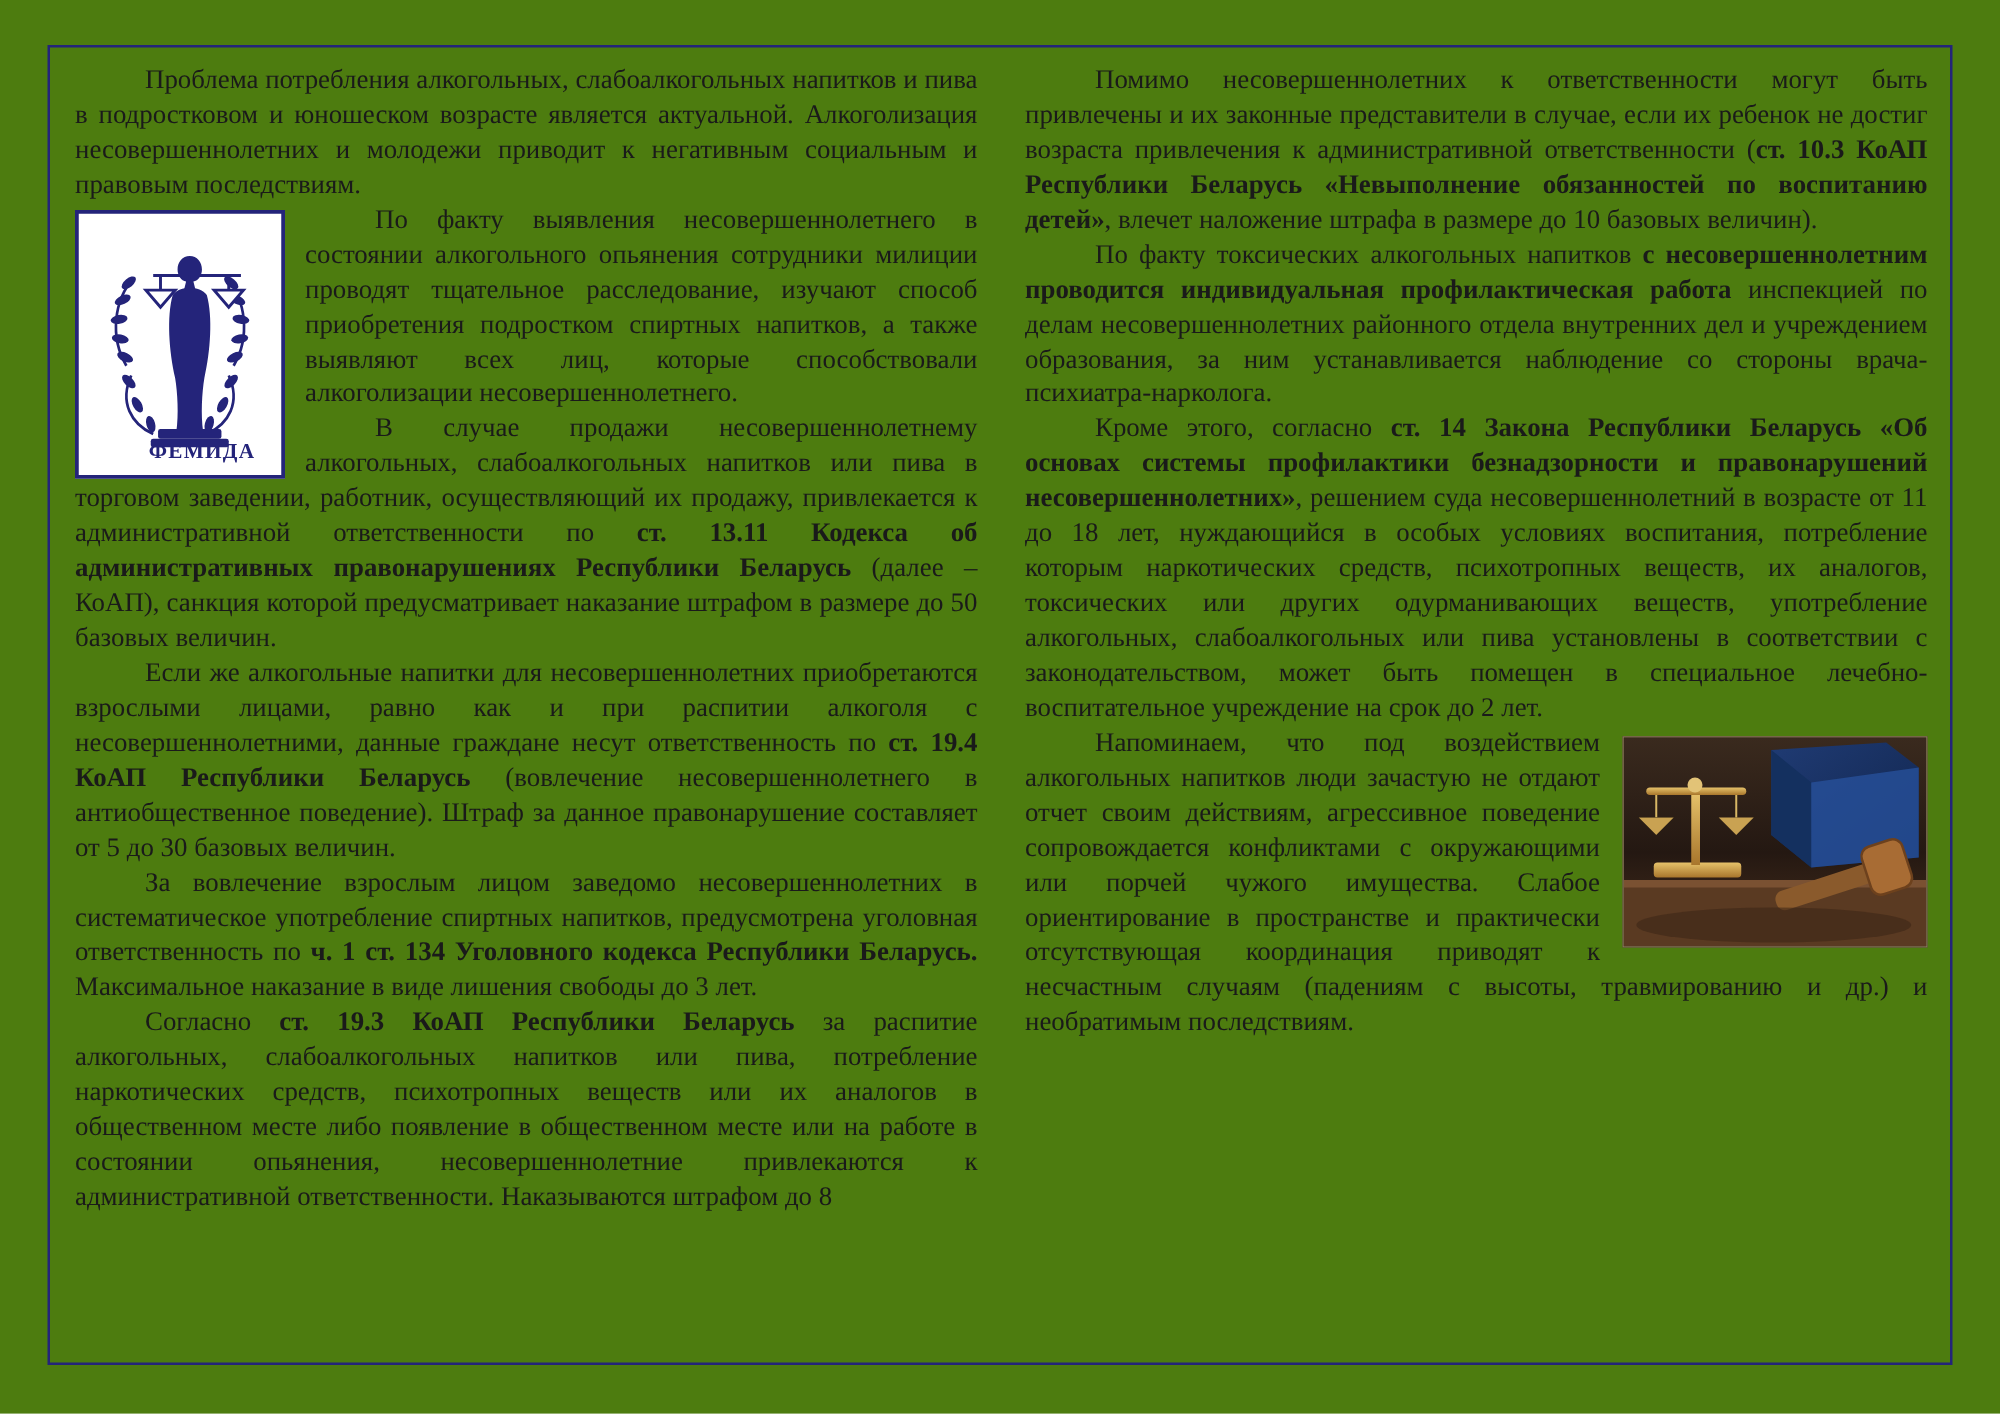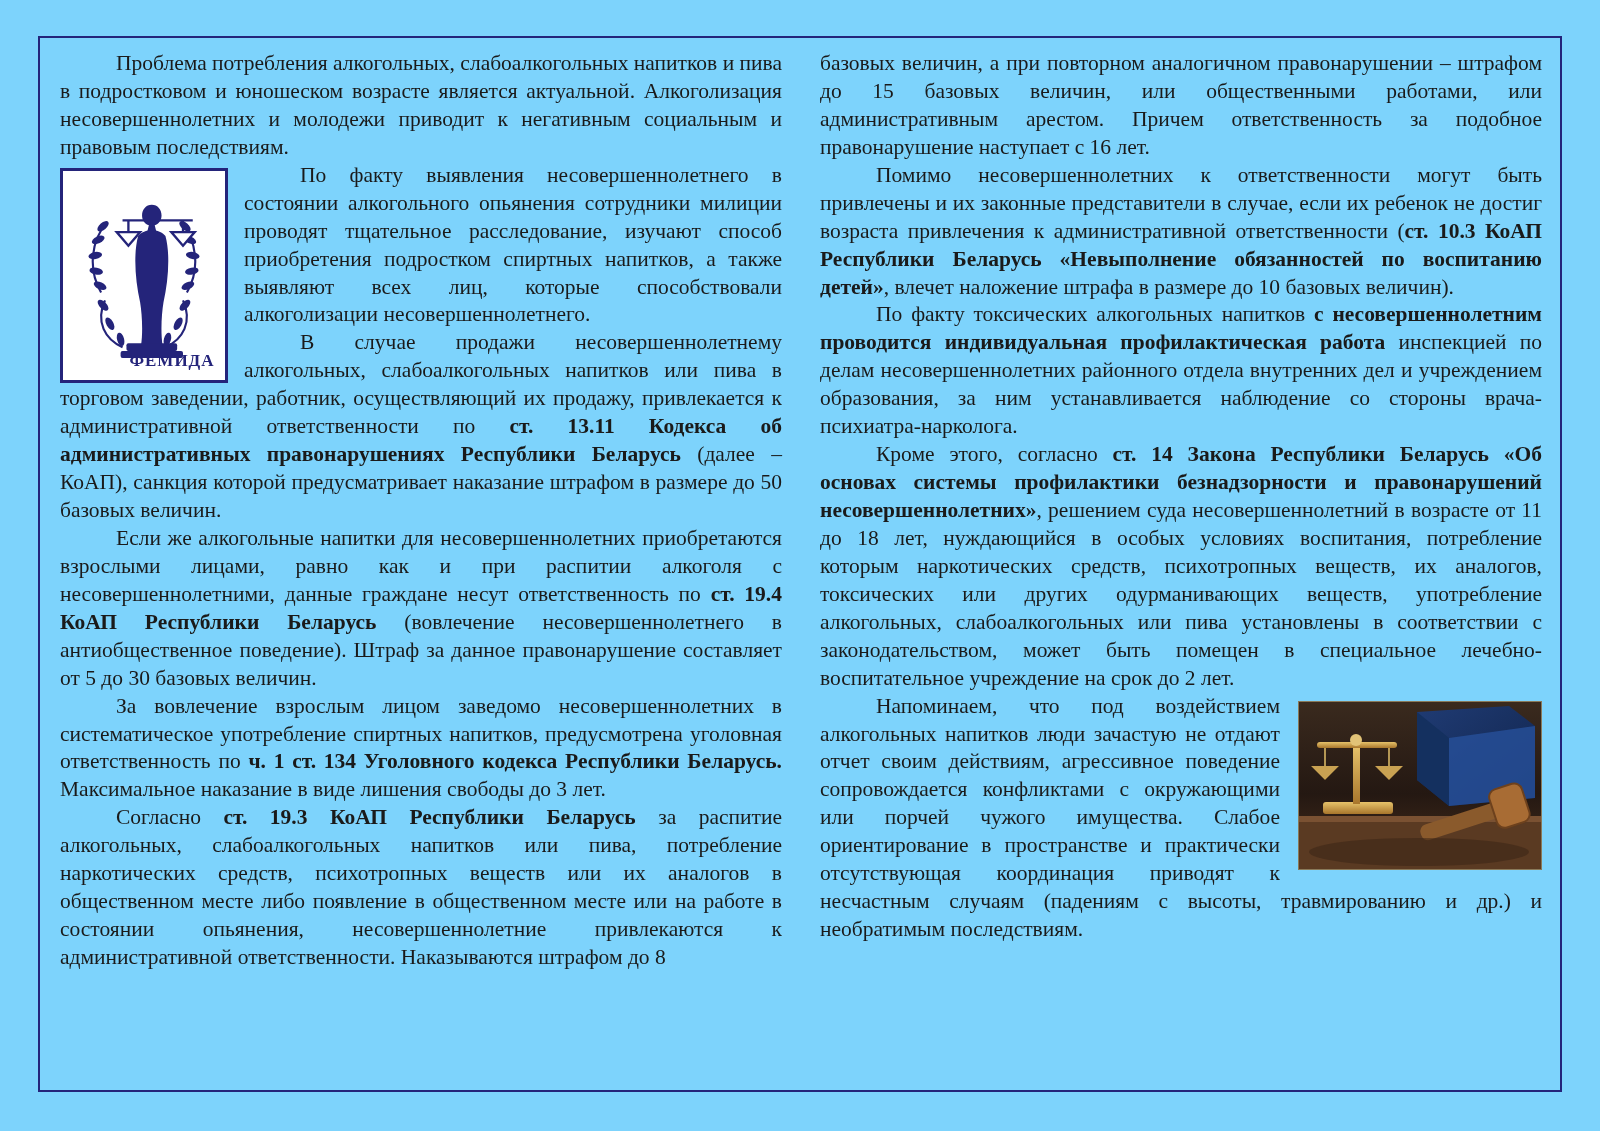--- a/index.html
+++ b/index.html
@@ -11,21 +11,21 @@
     width: 1600px;
     height: 1131px;
     font-family: "Liberation Serif", serif;
     color: #1a1a1a;
     overflow: hidden;
   }
   .page {
     position: relative;
     width: 1600px;
     height: 1131px;
-    background: #7dd3fc;
+    background: #4d7c0f;
     box-sizing: border-box;
   }
   .page-border {
     position: absolute;
     left: 38px;
     top: 36px;
     width: 1524px;
     height: 1056px;
     border: 2px solid #24247a;
     box-sizing: border-box;
@@ -69,21 +69,20 @@
   .emblem-inner {
     position: absolute;
     inset: 3px;
     background: #ffffff;
   }
   .emblem-svg { display: block; width: 100%; height: 100%; }
   .emblem-caption {
     position: absolute;
     left: 0; right: 0;
     bottom: 8px;
-    text-align: center;
     font-family: "Liberation Serif", serif;
     font-weight: bold;
     font-size: 17px;
     letter-spacing: 1px;
     color: #24247a;
   }
   .figure-photo {
     float: right;
     width: 242px;
     height: 167px;
@@ -156,21 +155,20 @@
           <span class="emblem-caption">ФЕМИДА</span>
         </span>
       <span>По факту выявления несовершеннолетнего в состоянии алкогольного опьянения сотрудники милиции проводят тщательное расследование, изучают способ приобретения подростком спиртных напитков, а также выявляют всех лиц, которые способствовали алкоголизации несовершеннолетнего.</span></p>
       <p id="L2"><span>В случае продажи несовершеннолетнему алкогольных, слабоалкогольных напитков или пива в торговом заведении, работник, осуществляющий их продажу, привлекается к административной ответственности по </span><b>ст. 13.11 Кодекса об административных правонарушениях Республики Беларусь</b><span> (далее – КоАП), санкция которой предусматривает наказание штрафом в размере до 50 базовых величин.</span></p>
       <p id="L3"><span>Если же алкогольные напитки для несовершеннолетних приобретаются взрослыми лицами, равно как и при распитии алкоголя с несовершеннолетними, данные граждане несут ответственность по </span><b>ст. 19.4 КоАП Республики Беларусь</b><span> (вовлечение несовершеннолетнего в антиобщественное поведение). Штраф за данное правонарушение составляет от 5 до 30 базовых величин.</span></p>
       <p id="L4"><span>За вовлечение взрослым лицом заведомо несовершеннолетних в систематическое употребление спиртных напитков, предусмотрена уголовная ответственность по </span><b>ч. 1 ст. 134 Уголовного кодекса Республики Беларусь.</b><span> Максимальное наказание в виде лишения свободы до 3 лет.</span></p>
       <p id="L5"><span>Согласно </span><b>ст. 19.3 КоАП Республики Беларусь</b><span> за распитие алкогольных, слабоалкогольных напитков или пива, потребление наркотических средств, психотропных веществ или их аналогов в общественном месте либо появление в общественном месте или на работе в состоянии опьянения, несовершеннолетние привлекаются к административной ответственности. Наказываются штрафом до 8</span></p>
     </div>
 
     <div class="col">
-      <p class="noindent" id="R0"><span>базовых величин, а при повторном аналогичном правонарушении – штрафом до 15 базовых величин, или общественными работами, или административным арестом. Причем ответственность за подобное правонарушение наступает с 16 лет.</span></p>
       <p id="R1"><span>Помимо несовершеннолетних к ответственности могут быть привлечены и их законные представители в случае, если их ребенок не достиг возраста привлечения к административной ответственности (</span><b>ст. 10.3 КоАП Республики Беларусь «Невыполнение обязанностей по воспитанию детей»</b><span>, влечет наложение штрафа в размере до 10 базовых величин).</span></p>
       <p id="R2"><span>По факту токсических алкогольных напитков </span><b>с несовершеннолетним проводится индивидуальная профилактическая работа</b><span> инспекцией по делам несовершеннолетних районного отдела внутренних дел и учреждением образования, за ним устанавливается наблюдение со стороны врача-психиатра-нарколога.</span></p>
       <p id="R3"><span>Кроме этого, согласно </span><b>ст. 14 Закона Республики Беларусь «Об основах системы профилактики безнадзорности и правонарушений несовершеннолетних»</b><span>, решением суда несовершеннолетний в возрасте от 11 до 18 лет, нуждающийся в особых условиях воспитания, потребление которым наркотических средств, психотропных веществ, их аналогов, токсических или других одурманивающих веществ, употребление алкогольных, слабоалкогольных или пива установлены в соответствии с законодательством, может быть помещен в специальное лечебно-воспитательное учреждение на срок до 2 лет.</span></p>
       <p id="R4">
         <span class="figure-photo">
           <svg class="photo-svg" viewBox="0 0 242 167" xmlns="http://www.w3.org/2000/svg">
             <defs>
               <linearGradient id="bg" x1="0" y1="0" x2="0" y2="1">
                 <stop offset="0%" stop-color="#3a2a1e"></stop>
                 <stop offset="55%" stop-color="#241812"></stop>

